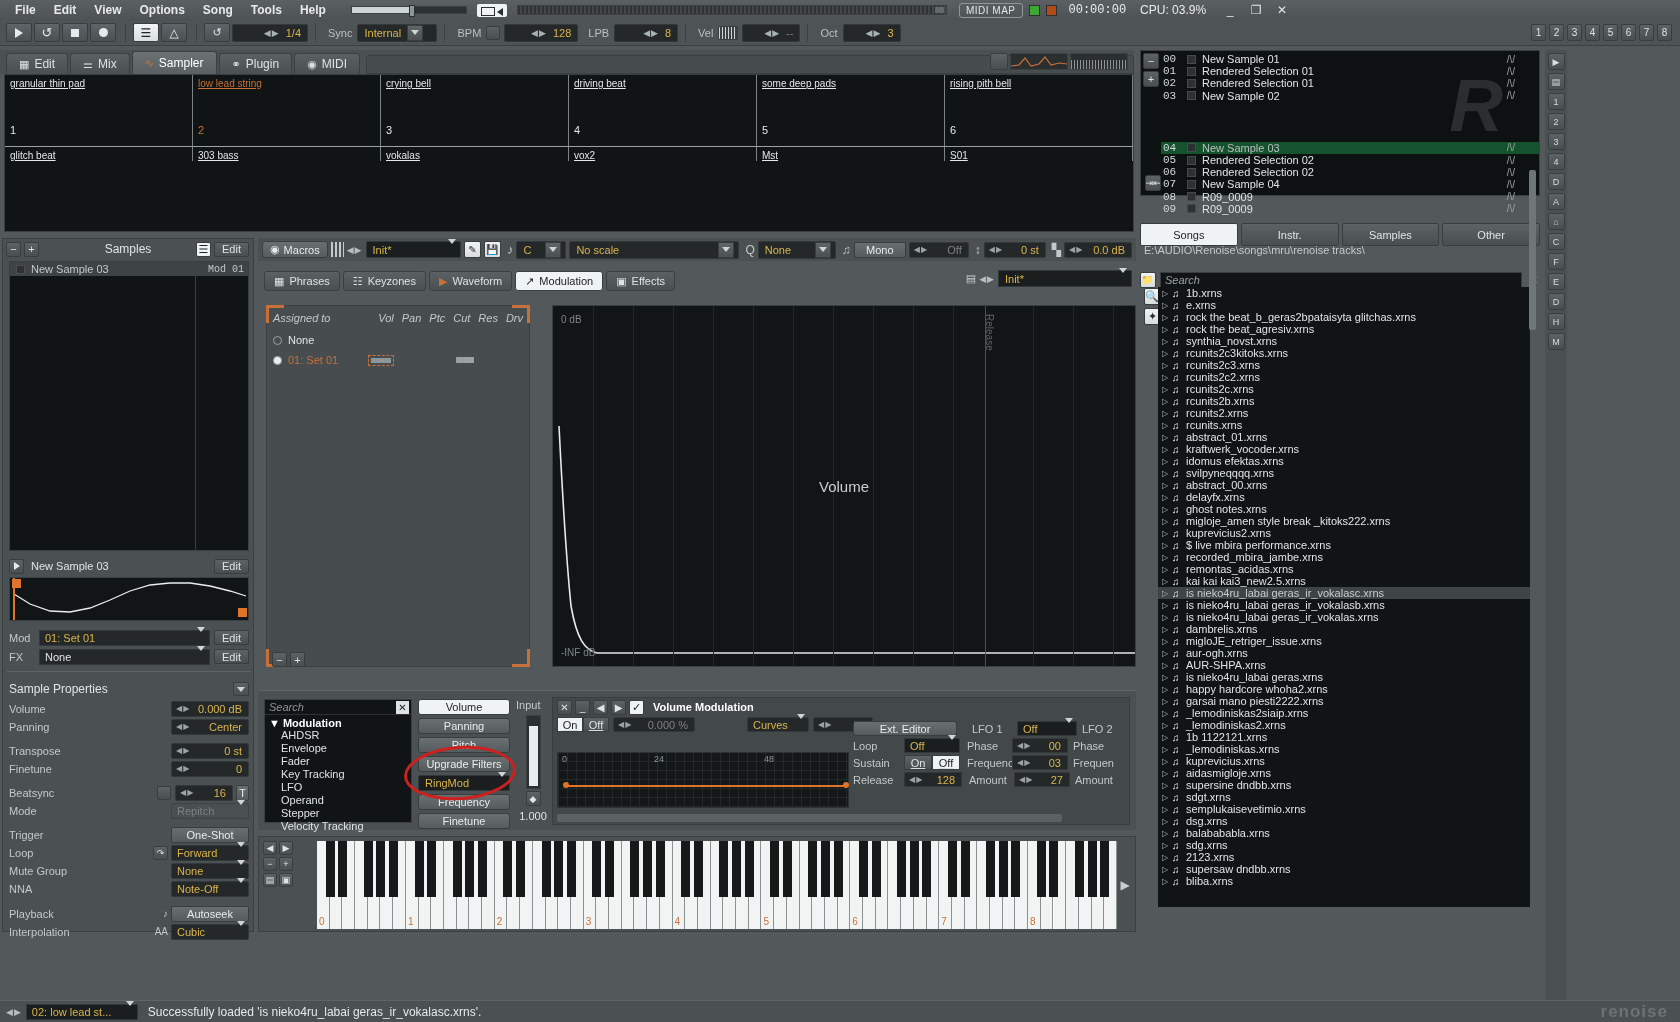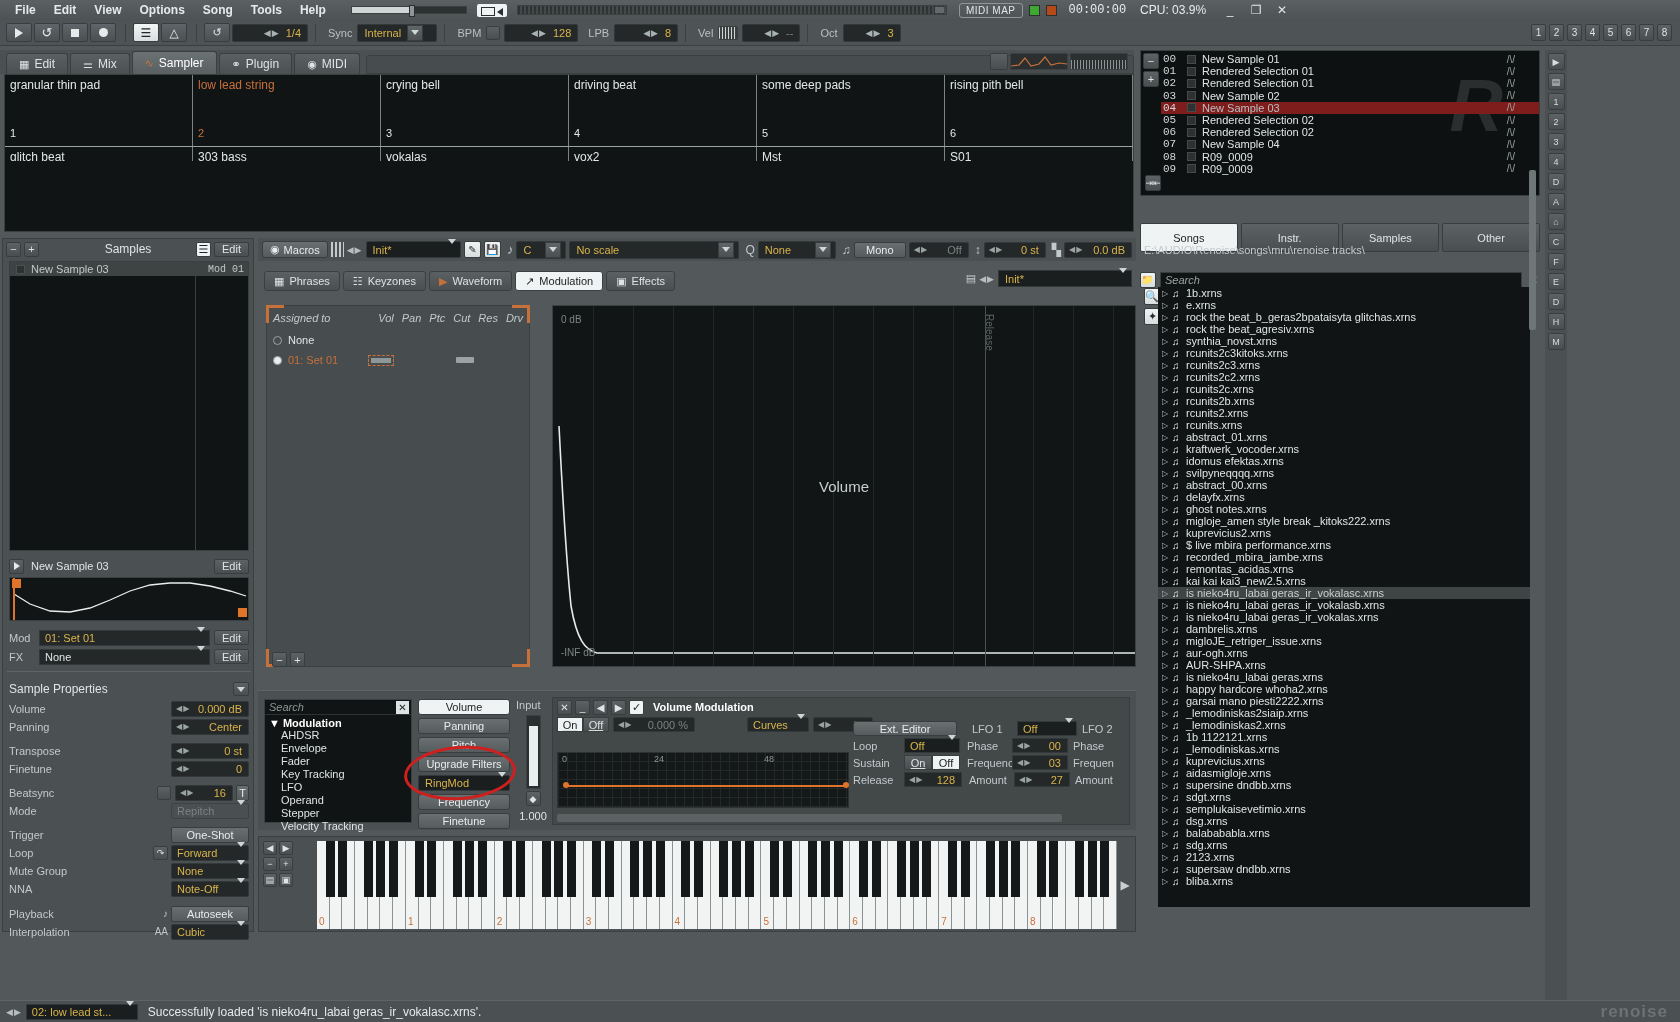--- a/index.html
+++ b/index.html
@@ -63,52 +63,52 @@
           background:linear-gradient(#5b6163,#4a4f51); border:1px solid #3a3f40; border-bottom:none; border-radius:3px 3px 0 0; font-size:12px; color:#dde2e2;}
   .mtab.active { background:linear-gradient(#6b7274,#5a6062); color:#fff; height:23px;}
   .mtab .gi { font-size:11px; }
   .tabfill { flex:1; height:19px; background:#474c4e; border:1px solid #3a3f40; border-radius:3px 3px 0 0; margin-left:4px;}
 
   
   .matrix { position:absolute; left:4px; top:74px; width:1130px; height:158px; background:#111414; border:1px solid #3a3f40; }
   .mrow { display:flex; height:72px; border-bottom:1px solid #9aa2a2;}
   .mrow:last-child{border-bottom:none;height:14px;}
   .mcell { width:188px; border-right:1px solid #7b8383; padding:3px 5px; overflow:hidden; }
-  .mcell .nm { font-size:12px; color:#e2e7e7; }
+  .mcell .nm { font-size:10px; color:#e2e7e7;text-decoration:underline; }
   .mcell .nm.alt { color:#c8703a; }
   .mcell .idx { font-size:11px; color:#e2e7e7; position:relative; top:35px; }
   .mcell .idx.alt { color:#c8703a; }
 
   
   .scope-btn { position:absolute; left:990px; top:53px; width:18px; height:17px; background:linear-gradient(#5d6365,#494e50); border:1px solid #383d3e; border-radius:2px;}
   .wave-box { position:absolute; left:1010px; top:53px; width:58px; height:17px; background:#2b2f30; border:1px solid #3b4041; overflow:hidden;}
   .wave-box svg{display:block;}
   .spect-box { position:absolute; left:1070px; top:53px; width:58px; height:17px; background:#2b2f30; border:1px solid #3b4041;
      background-image: repeating-linear-gradient(90deg,#8c9495 0,#8c9495 1px,transparent 1px,transparent 3px); background-size:100% 60%; background-repeat:no-repeat; background-position: bottom;}
 
   .instpanel { position:absolute; left:1140px; top:50px; width:400px; height:146px; background:#0e1111; border:1px solid #3a3f40;}
   .instpanel .sidecol { position:absolute; left:0; top:0; width:20px; bottom:0; }
   .sbtn { width:16px; height:16px; margin:2px; background:linear-gradient(#5d6365,#494e50); border:1px solid #383d3e; border-radius:2px; display:flex; align-items:center; justify-content:center; font-size:11px; color:#dfe4e4;}
   .sbtn.bottom { position:absolute; bottom:2px; left:2px; font-size:9px;}
   .instlist { position:absolute; left:20px; top:2px; right:0; bottom:0; }
   .irow { display:flex; align-items:center; height:12.2px; font-size:11px; color:#dfe4e4; padding-left:2px;}
-  .irow.sel { background:#7f1d1d; color:#b9bfbf; }
+  .irow.sel { background:#14532d; color:#b9bfbf;margin-top:40px; }
   .irow .num { width:22px; font-family:"Liberation Mono", monospace; color:#d2d7d7;}
   .irow .chk { width:9px; height:9px; background:#2d3132; border:1px solid #454a4b; margin:0 6px 0 2px;}
   .irow .cv { position:absolute; right:24px; color:#9aa2a2; font-size:10px;}
   .rlogo { position:absolute; right:36px; top:12px; font-size:74px; color:#2a2e2f; font-weight:bold; font-style:italic;}
   .instprops { position:absolute; left:1140px; top:196px; width:400px; height:20px; display:flex; align-items:center; padding-left:6px; color:#dfe4e4; font-size:12px; }
   .instprops .car { position:absolute; right:6px; }
 
   
   .rtool { position:absolute; left:1545px; top:50px; width:22px; bottom:10px; background:#4b5052; }
   .rtool .rb { width:17px; height:17px; margin:3px auto; background:linear-gradient(#5d6365,#494e50); border:1px solid #383d3e; border-radius:2px; font-size:9px; color:#d8dddd; display:flex; align-items:center; justify-content:center;}
 
   
-  .dbtabs { position:absolute; left:1140px; top:223px; width:400px; height:29px; display:flex; gap:3px;}
+  .dbtabs { position:absolute; left:1140px; top:223px; width:400px; height:23px; display:flex; gap:3px;}
   .dbtab { flex:1; background:linear-gradient(#5d6365,#494e50); border:1px solid #383d3e; border-radius:2px; display:flex; align-items:center; justify-content:center; font-size:11px; color:#dfe4e4;}
   .dbtab.active { background:#f0f3f3; color:#202425; }
   .dbpath { position:absolute; left:1144px; top:244px; font-size:11px; color:#c3cacb;}
   .dbsearchrow { position:absolute; left:1140px; top:271px; width:400px; height:17px; display:flex; align-items:center;}
   .dbsearchrow .ico { width:16px;height:16px; background:linear-gradient(#f0f3f3,#d6dbdb); border:1px solid #383d3e; border-radius:2px; display:flex;align-items:center;justify-content:center; font-size:10px; color:#2a2e2f;}
   .dbsearchinp { flex:1; margin-left:4px; height:16px; background:#111414; border:1px solid #3a3f40; color:#9aa2a2; font-style:italic; font-size:11px; padding-left:4px; display:flex; align-items:center;}
   .dbclose{ width:14px;height:14px; margin-left:4px; color:#cfd5d5; font-size:12px; display:flex; align-items:center; justify-content:center;}
   .dbsidetools{ position:absolute; left:1144px; top:288px; width:18px; }
   .dbsidetools .tb{ width:17px;height:17px;margin-bottom:3px;background:linear-gradient(#f0f3f3,#d8dddd);border:1px solid #383d3e;border-radius:2px;display:flex;align-items:center;justify-content:center;font-size:11px;color:#2a2e2f;}
   .filelist { position:absolute; left:1158px; top:287px; width:372px; height:620px; overflow:hidden; background:#111414;}

